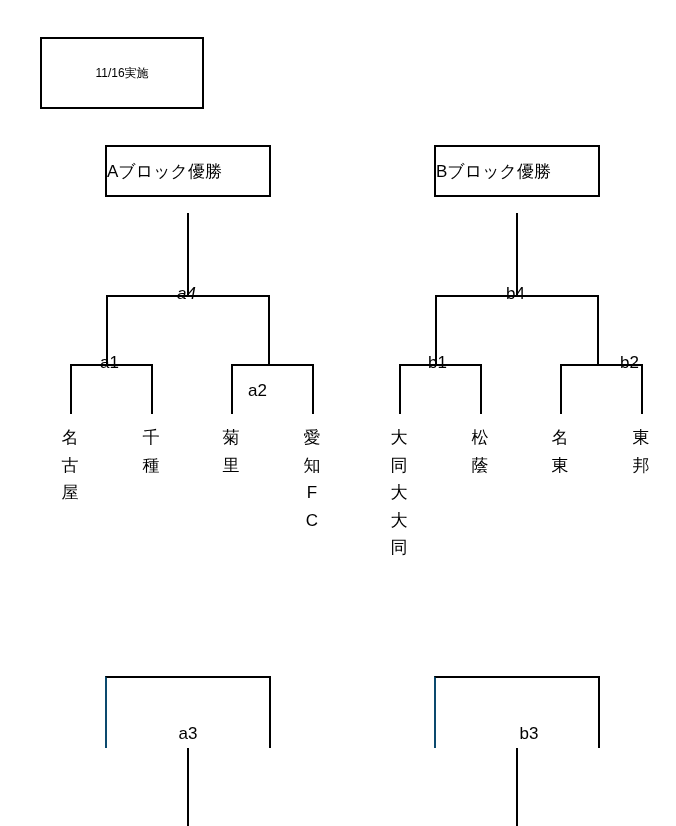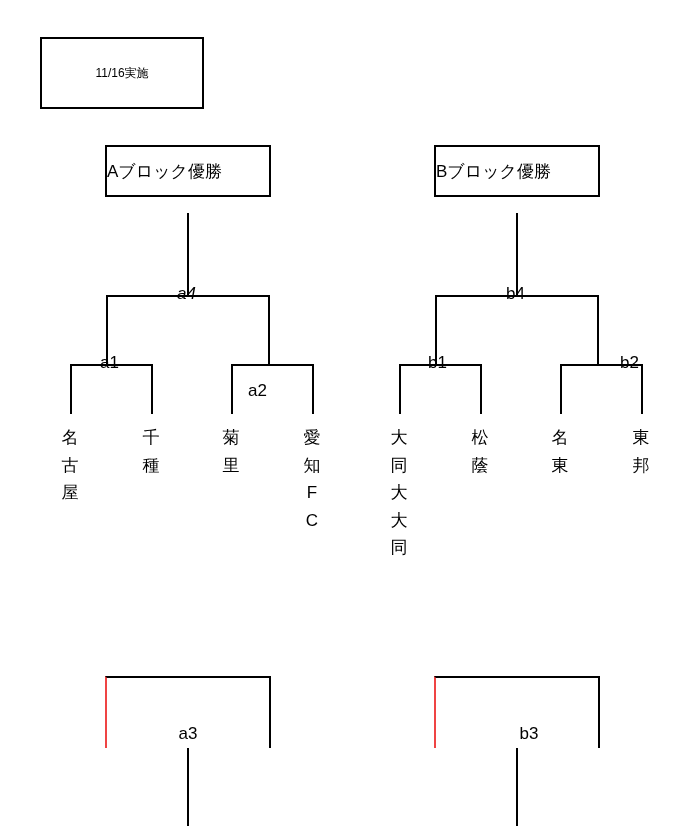--- a/index.html
+++ b/index.html
@@ -57,21 +57,21 @@
     justify-content: flex-start;
     font-size: 17px;
   }
   .champ-a { left: 105px; top: 145px; }
   .champ-b { left: 434px; top: 145px; }
   
   .bottom-box {
     position: absolute;
     width: 166px;
     height: 72px;
-    border-left: 2px solid #ef4444;
+    border-left: 2px solid #0c4a6e;
     border-right: 2px solid #000;
     border-top: 2px solid #000;
     box-sizing: border-box;
     display: flex;
     align-items: flex-end;
     justify-content: center;
     font-size: 17px;
   }
   .bottom-box span { margin-bottom: 4px; }
   .bottom-a { left: 105px; top: 676px; }

